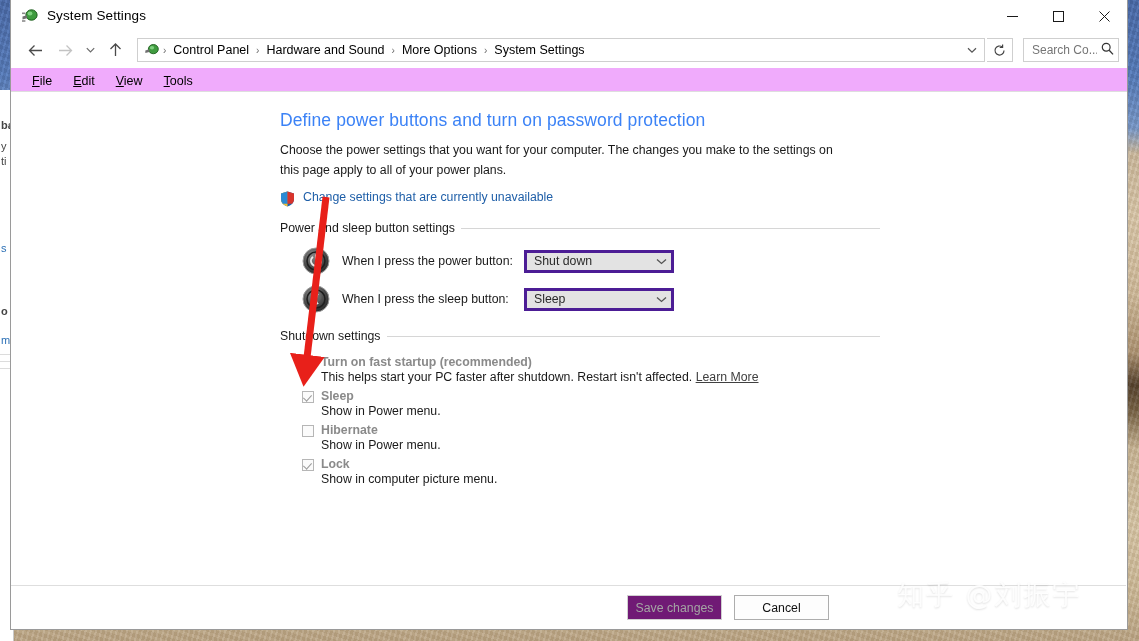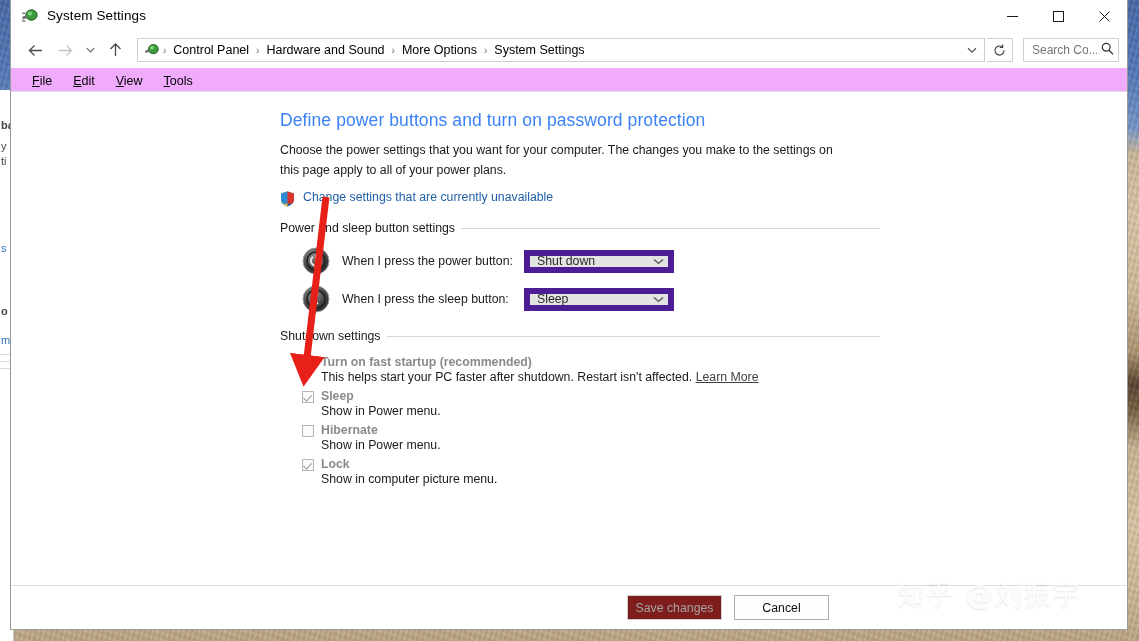--- a/index.html
+++ b/index.html
@@ -130,21 +130,21 @@
 
   .group { margin-bottom:2px; }
   .group-head { display:flex; align-items:center; gap:6px; margin-bottom:12px; }
   .group-head .lbl { font-size:12.3px; color:#1a1a1a; white-space:nowrap; }
   .group-head .rule { flex:1; height:1px; background:#d6d6d6; }
 
   .setting-row { display:flex; align-items:center; margin-bottom:10px; padding-left:22px; }
   .power-icon { width:28px; height:28px; position:relative; flex:0 0 auto; }
   .setting-label { font-size:12.3px; color:#1a1a1a; margin-left:12px; width:182px; }
   .combo {
-    width:150px; height:23px; background:#e3e3e3; border:6px solid #4c1d95;
+    width:150px; height:23px; background:#e3e3e3; border:3px solid #4c1d95;
     display:flex; align-items:center; padding:0 4px 0 7px;
     font-size:12.3px; color:#2a2a2a;
   }
   .combo .val { flex:1; }
   .combo .arrow { color:#555; font-size:10px; }
 
   .check-list { padding-left:22px; margin-top:2px; }
   .check-row { display:flex; align-items:flex-start; gap:7px; margin-top:4px; }
   .cbox {
     width:12px; height:12px; border:1px solid #b6b6b6; background:#fbfbfb;
@@ -164,21 +164,21 @@
     position:absolute; right:1px; bottom:0; left:0; height:44px;
     border-top:1px solid #dedede;
     display:flex; align-items:center; justify-content:flex-end;
     padding-right:297px; gap:12px; background:#fff;
   }
   .btn {
     min-width:95px; height:25px; border:1px solid #adadad; background:#fdfdfd;
     font-size:12.3px; color:#111; display:flex; align-items:center; justify-content:center;
     font-family:"Liberation Sans", sans-serif;
   }
-  .btn.disabled { background:#7f1d1d; border-color:#d0d0d0; color:#a4a4a4; }
+  .btn.disabled { background:#701a75; border-color:#d0d0d0; color:#a4a4a4; }
 
   
   #annotation { position:absolute; left:0; top:0; width:1139px; height:641px; pointer-events:none; }
 
   
   #watermark {
     position:absolute; left:897px; top:577px;
     font-size:27px; color:rgba(255,255,255,.88);
     font-family:"DejaVu Sans", sans-serif; letter-spacing:2px;
     text-shadow:0 1px 2px rgba(0,0,0,.12);

